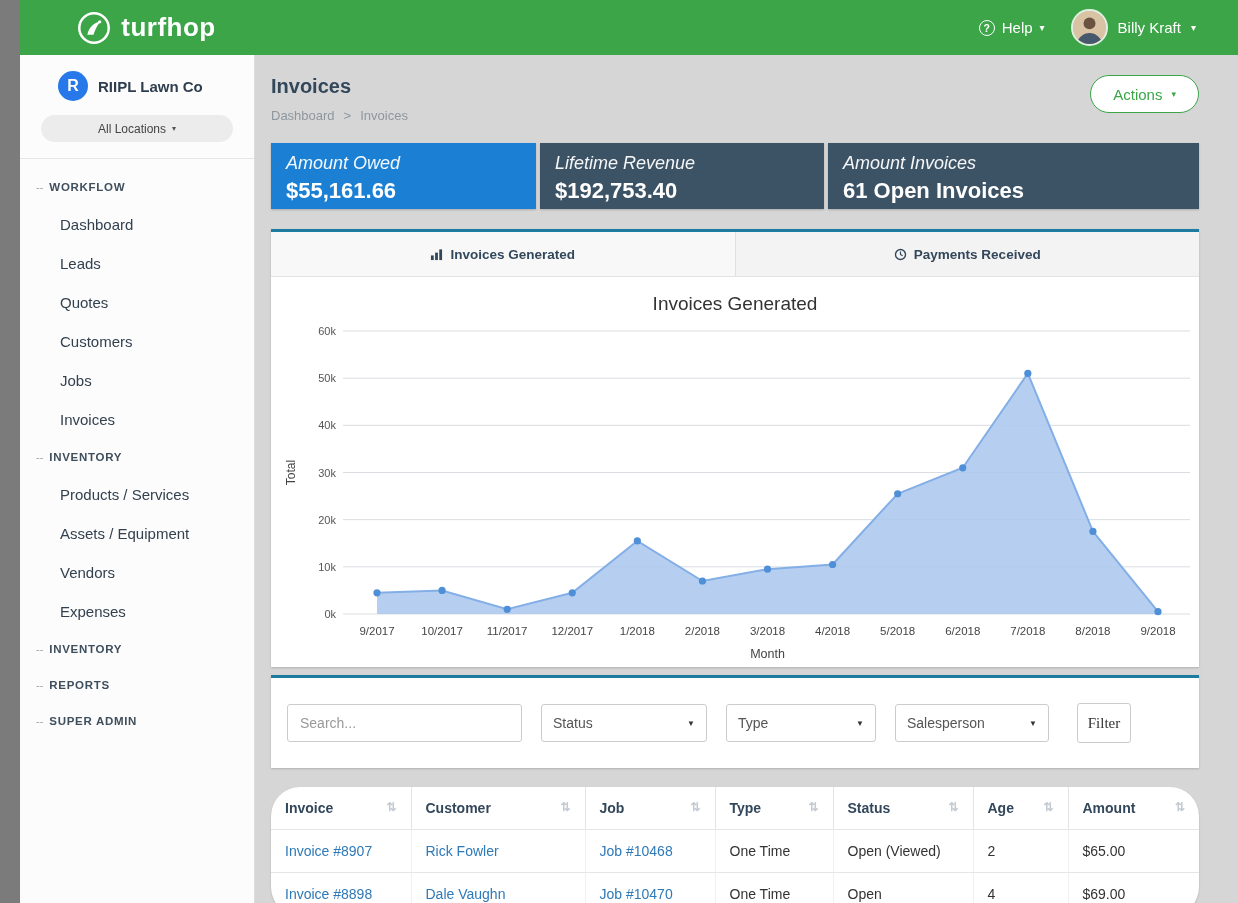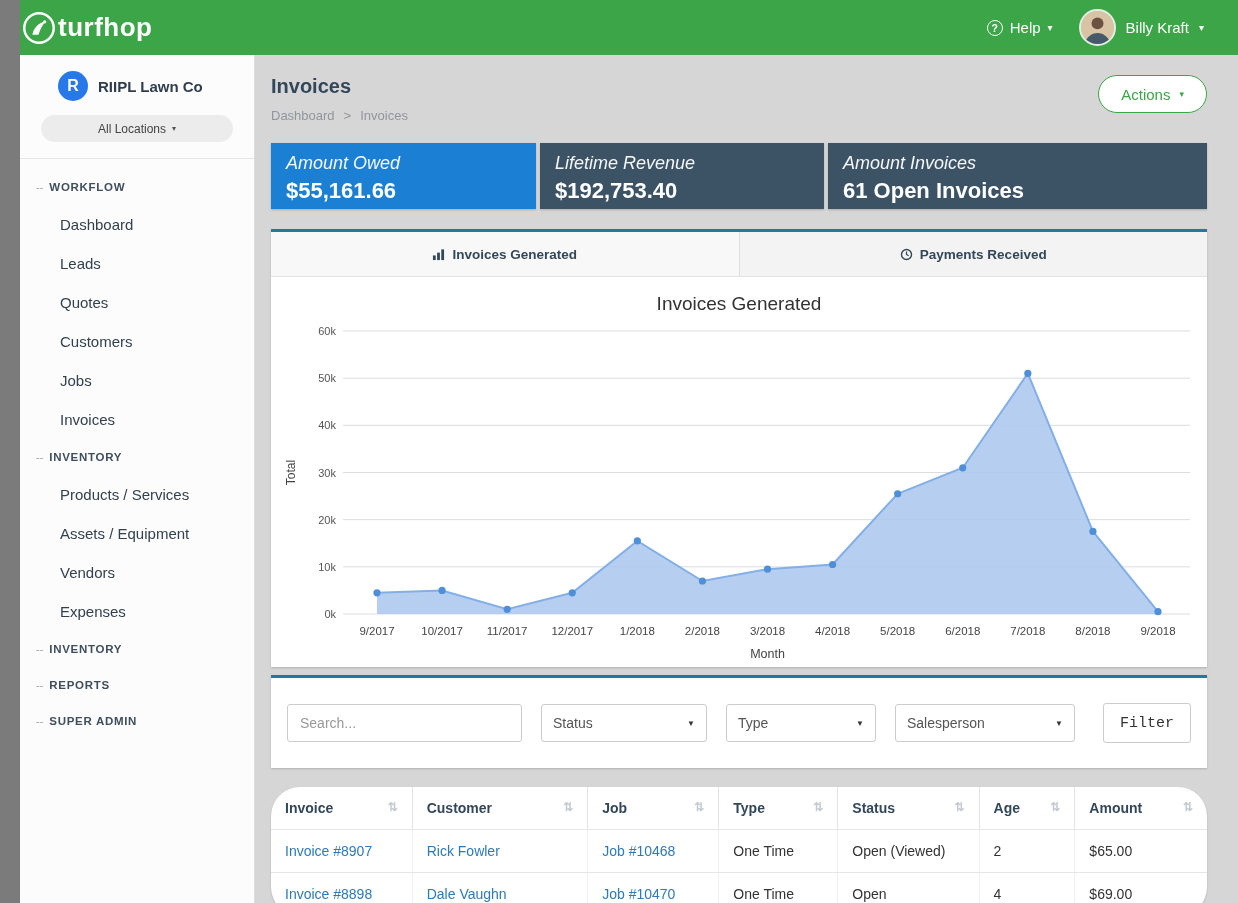--- a/index.html
+++ b/index.html
@@ -3,21 +3,21 @@
 <meta charset="utf-8">
 <style>
 *{box-sizing:border-box;margin:0;padding:0;}
 html,body{width:1238px;height:903px;overflow:hidden;}
 body{font-family:"Liberation Sans",sans-serif;background:#7b7b7b;}
 .page{display:flex;width:1238px;height:903px;}
 .left-strip{flex:0 0 20px;background:#7b7b7b;}
 .app{flex:1;display:flex;flex-direction:column;height:100%;}
 
 .topbar{flex:0 0 55px;height:55px;background:#3ba548;display:flex;align-items:center;color:#fff;}
-.brand{width:251px;display:flex;align-items:center;cursor:pointer;}
+.brand{width:251px;display:flex;align-items:center;justify-content:center;gap:8px;cursor:pointer;}
 .brand-name{font-size:26px;font-weight:700;letter-spacing:.5px;}
 .global-search{width:236px;height:34px;border:none;border-radius:3px;padding:0 12px;font-size:13.5px;color:#333;background:#fff;box-shadow:inset 0 1px 2px rgba(0,0,0,.12);font-family:inherit;}
 .global-search::placeholder{color:#9a9a9a;}
 .topbar-right{margin-left:auto;display:flex;align-items:center;gap:26px;padding-right:42px;}
 .help{display:flex;align-items:center;gap:7px;font-size:15px;cursor:pointer;}
 .help-icon{width:16px;height:16px;border:1.5px solid #fff;border-radius:50%;font-size:10.5px;display:flex;align-items:center;justify-content:center;font-weight:700;}
 .user{display:flex;align-items:center;gap:10px;font-size:15px;cursor:pointer;}
 .avatar{width:37px;height:37px;border-radius:50%;overflow:hidden;border:2px solid #dff0e2;display:block;background:#d9c3a5;}
 .caret{font-size:10px;line-height:1;}
 
@@ -57,21 +57,21 @@
 .chart-wrap{padding:16px 0 2px;}
 .chart-title{text-align:center;font-size:19px;font-weight:400;color:#333;margin-bottom:2px;}
 #chart-svg{display:block;font-family:"Liberation Sans",sans-serif;}
 
 .filter-card{margin-top:8px;padding:25px 16px;display:flex;align-items:center;gap:19px;}
 .filter-search{width:235px;height:38px;border:1px solid #ccc;border-radius:3px;padding:0 12px;font-size:14px;color:#333;font-family:inherit;}
 .filter-search::placeholder{color:#999;}
 #filter-selects{display:contents;}
 .select{height:38px;border:1px solid #ccc;border-radius:3px;display:flex;align-items:center;justify-content:space-between;padding:0 11px;font-size:14px;color:#555;cursor:pointer;background:#fff;}
 .select-caret{font-size:8px;color:#333;margin-left:8px;}
-.filter-btn{height:40px;width:88px;background:#fff;border:1px solid #ccc;border-radius:3px;font-size:15px;color:#333;cursor:pointer;font-family:Liberation Mono, monospace;margin-left:9px;}
+.filter-btn{height:40px;width:54px;background:#fff;border:1px solid #ccc;border-radius:3px;font-size:15px;color:#333;cursor:pointer;font-family:Liberation Serif, serif;margin-left:9px;}
 
 .table-card{margin-top:19px;background:#fff;box-shadow:0 1px 2px rgba(0,0,0,.18);border-radius:29px;}
 table{width:100%;border-collapse:collapse;table-layout:fixed;}
 th,td{text-align:left;padding:13px 14px;border-bottom:1px solid #e6e6e6;border-right:1px solid #f0f0f0;font-size:14px;}
 th:last-child,td:last-child{border-right:none;}
 th{color:#33475b;font-weight:700;border-right:1px solid #e4e4e4;}
 .sort-icon{float:right;color:#c3cad1;font-size:12px;cursor:pointer;}
 td{color:#333;}
 .cell-link{color:#2e79b8;cursor:pointer;}
 </style>
@@ -266,21 +266,21 @@
         </section>
 
         <section class="card filter-card" data-interactable="false">
           <input class="filter-search" type="text" data-interactable="true" placeholder="Search..." style="">
           <div id="filter-selects"><div class="select" data-interactable="true" style="width: 166px;">
                 <span class="select-label" data-interactable="false">Status</span>
                 <span class="select-caret" data-interactable="false">▼</span>
               </div><div class="select" data-interactable="true" style="width: 150px;">
                 <span class="select-label" data-interactable="false">Type</span>
                 <span class="select-caret" data-interactable="false">▼</span>
-              </div><div class="select" data-interactable="true" style="width: 180px;">
+              </div><div class="select" data-interactable="true" style="width: 154px;">
                 <span class="select-label" data-interactable="false">Salesperson</span>
                 <span class="select-caret" data-interactable="false">▼</span>
               </div></div>
           <button class="filter-btn" data-interactable="true">Filter</button>
         </section>
 
         <section class="table-card" data-interactable="false">
           <table id="invoice-table" data-interactable="false">
               <colgroup>
                 <col style="width: 140px;">

